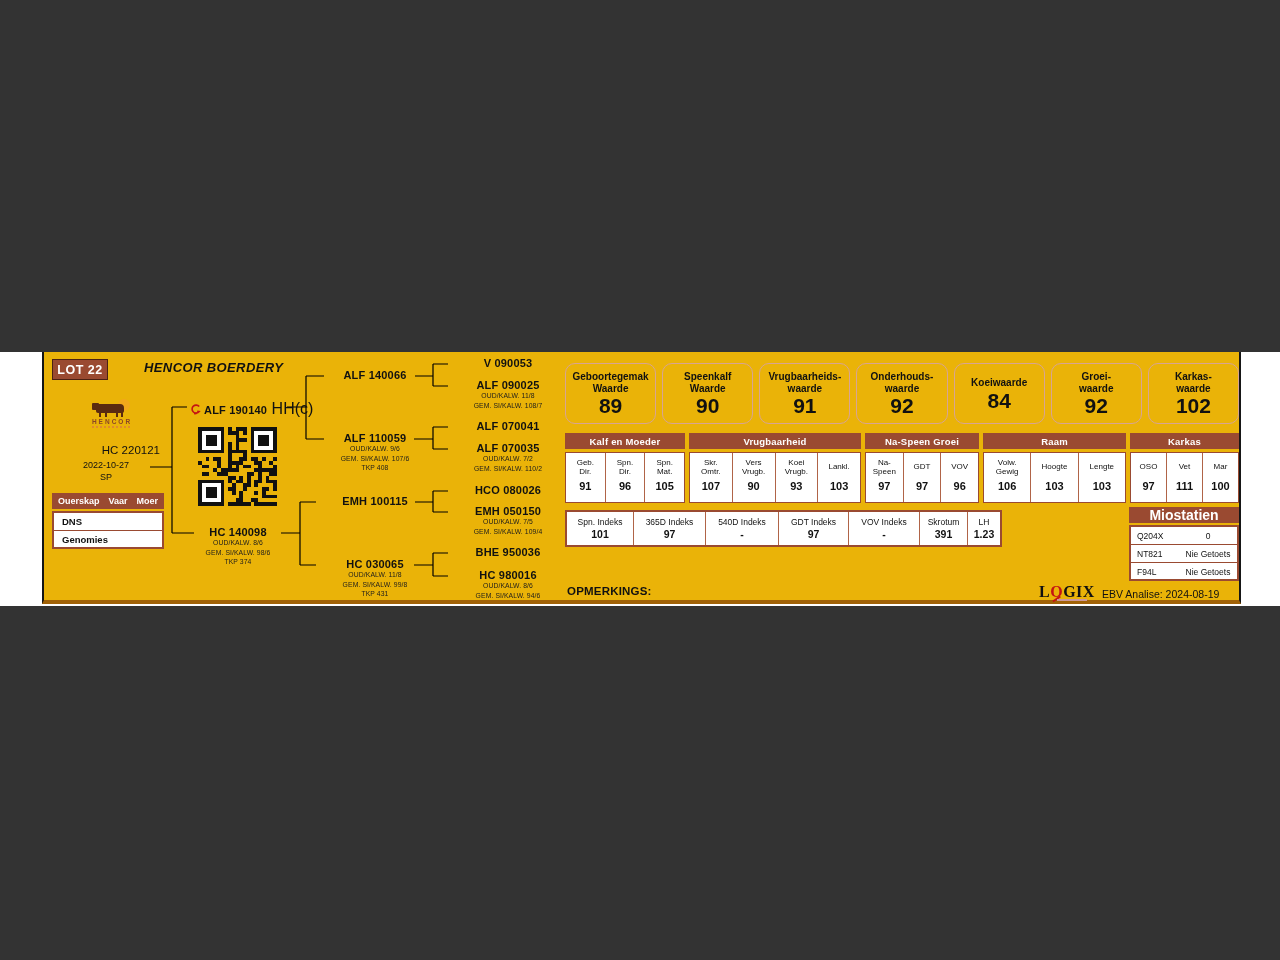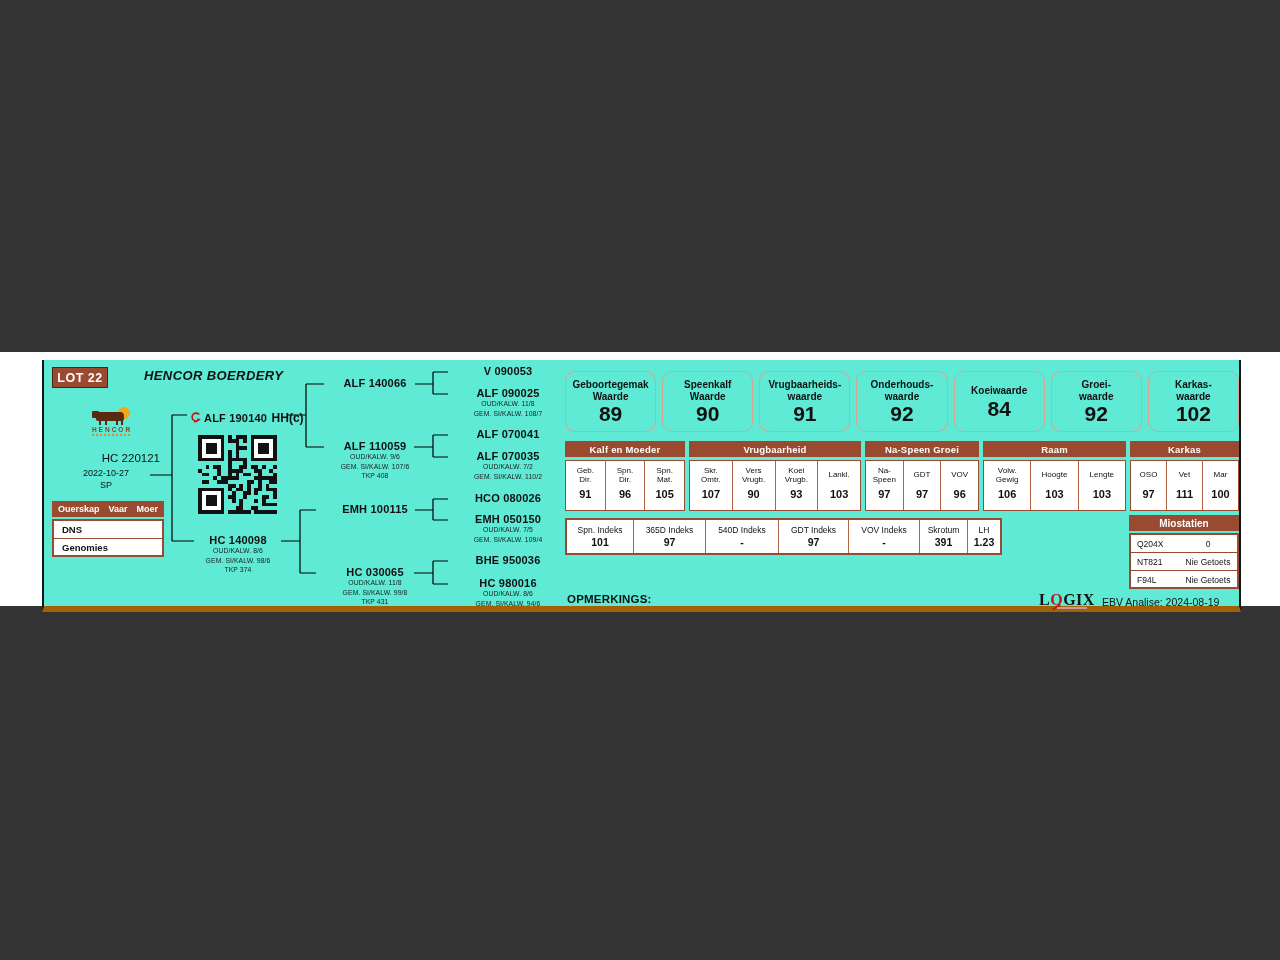--- a/index.html
+++ b/index.html
@@ -2,22 +2,22 @@
 <html><head>
 <meta charset="utf-8">
 <style>
   html,body{margin:0;padding:0;}
   body{
     width:1280px;height:960px;background:#333333;position:relative;
     font-family:"Liberation Sans", sans-serif;color:#111;overflow:hidden;
   }
   .strip{position:absolute;left:0;top:352px;width:1280px;height:254px;background:#ffffff;}
   .page{
-    position:absolute;left:42px;top:360px;width:1199px;height:252px;background:#5eead4;
-    border-left:2px solid #161616;border-right:2px solid #161616;border-bottom:6px solid #a16207;
+    position:absolute;left:42px;top:352px;width:1199px;height:252px;background:#eab308;
+    border-left:2px solid #161616;border-right:2px solid #161616;border-bottom:4px solid #a16207;
     box-sizing:border-box;
   }
   .abs{position:absolute;}
 
   
   .lot-badge{left:8px;top:7px;width:54px;height:19px;background:#9a4a31;border:1px solid #4a2113;
     color:#fff;font-weight:bold;font-size:12.5px;display:flex;align-items:center;justify-content:center;letter-spacing:.5px;}
   .farm-name{left:100px;top:8px;font-style:italic;font-weight:bold;font-size:13px;letter-spacing:.4px;}
 
   
@@ -41,21 +41,21 @@
   .ouerskap-table{left:8px;top:159px;width:112px;height:38px;border:2px solid #9a4a31;box-sizing:border-box;background:#fff;}
   .ouerskap-row{height:17px;display:flex;align-items:center;padding-left:8px;font-weight:bold;font-size:9.5px;}
   .ouerskap-row + .ouerskap-row{border-top:1px solid #9a4a31;}
 
   
   .qr{left:154px;top:75px;width:79px;height:79px;}
 
   
   .node{position:absolute;white-space:nowrap;}
   .node .nm{font-weight:bold;font-size:11px;letter-spacing:.2px;}
-  .node .sfx{font-weight:bold;font-size:12px;}
+  .node .sfx{font-weight:normal;font-size:16px;}
   .node .dt{font-size:6.8px;line-height:1.4;color:#1c1c1c;letter-spacing:.1px;}
   .node.center{text-align:center;transform:translateX(-50%);}
   .brand-icon{display:inline-block;vertical-align:-1px;margin-right:3px;}
 
   .ped-lines{left:0;top:0;width:1199px;height:250px;pointer-events:none;}
 
   
   .value-row{left:521px;top:11px;width:674px;height:61px;display:flex;gap:6px;}
   .vbox{flex:1;border:1.5px solid #d8a492;border-radius:10px;box-sizing:border-box;
     display:flex;flex-direction:column;align-items:center;justify-content:center;padding-top:2px;}
@@ -75,21 +75,21 @@
 
   
   .indeks{left:521px;top:158px;width:437px;height:37px;border:2px solid #9a4a31;box-sizing:border-box;display:flex;background:#fff;}
   .icell{display:flex;flex-direction:column;align-items:center;justify-content:center;box-sizing:border-box;}
   .icell + .icell{border-left:1px solid #b06447;}
   .icell .cl{font-size:8.5px;}
   .icell .cv{font-size:10.5px;font-weight:bold;margin-top:1px;}
 
   
   .mio-head{left:1085px;top:155px;width:110px;height:16px;background:#9a4a31;color:#fff;font-weight:bold;
-    font-size:10px;display:flex;align-items:center;justify-content:center;}
+    font-size:14px;display:flex;align-items:center;justify-content:center;}
   .mio-table{left:1085px;top:173px;width:110px;height:56px;border:2px solid #9a4a31;box-sizing:border-box;background:#fff;}
   .mio-row{height:17px;display:flex;align-items:center;font-size:8.5px;}
   .mio-row + .mio-row{border-top:1px solid #9a4a31;}
   .mio-row .mg{width:42px;padding-left:6px;}
   .mio-row .mr{flex:1;text-align:center;}
 
   
   .opmerkings{left:523px;top:233px;font-weight:bold;font-size:11.5px;letter-spacing:.2px;}
   .logix{left:995px;top:231px;font-family:"Liberation Serif", serif;font-weight:bold;font-size:16px;letter-spacing:.5px;}
   .logix .red-o{color:#c41414;position:relative;}

